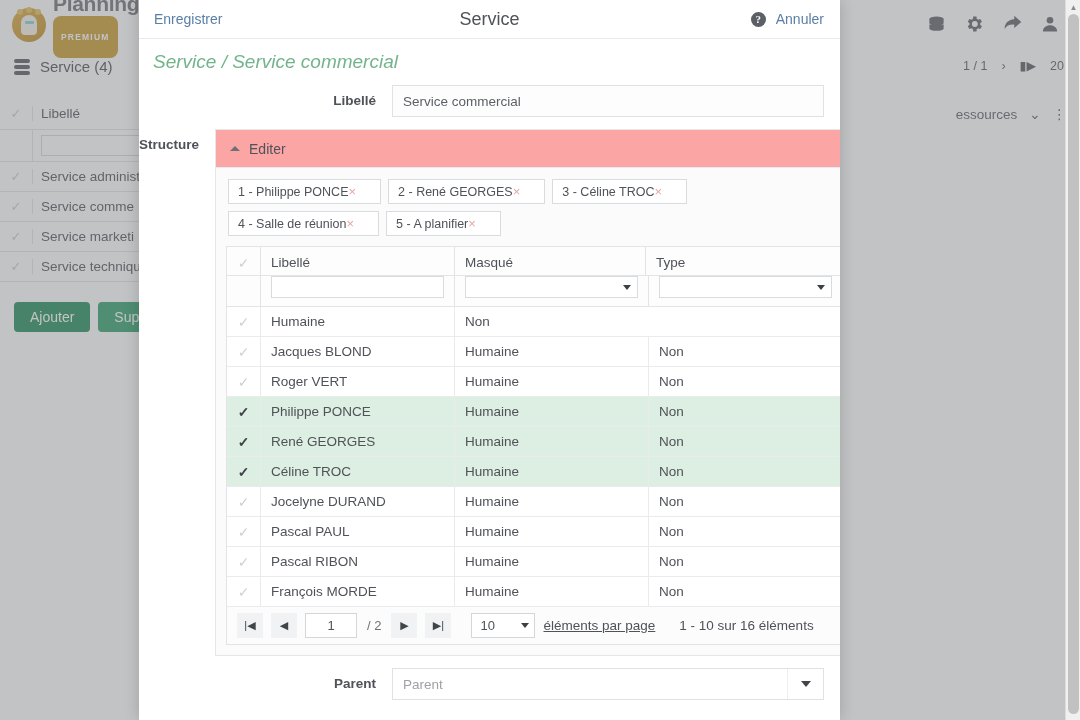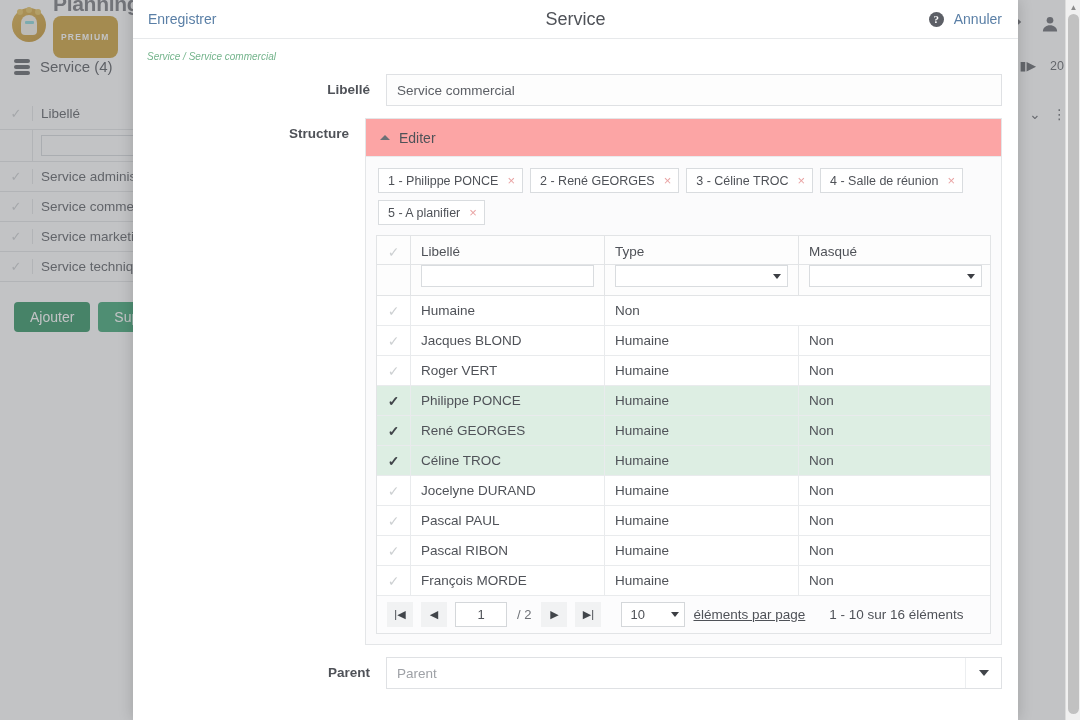--- a/index.html
+++ b/index.html
@@ -122,21 +122,21 @@
     background: #c1c1c1; border-radius: 6px;
   }
   .page-scroll .arrow {
     position:absolute; left:0; top:0; width:15px; height:14px;
     display:flex; align-items:center; justify-content:center;
     color:#8b8b8b; font-size:8px;
   }
 
   
   .modal {
-    position: absolute; left: 133px; top: 0; width: 885px; height: 720px;
+    position: absolute; left: 139px; top: 0; width: 701px; height: 720px;
     background: #ffffff;
     z-index: 50;
     overflow: hidden;
     box-shadow: 0 0 14px rgba(0,0,0,0.18);
   }
   .modal-header {
     position: relative; height: 39px;
     border-bottom: 1px solid #e7e9eb;
     display: flex; align-items: center; background: #fff;
   }
@@ -151,21 +151,21 @@
   }
   .help-icon {
     width: 15px; height: 15px; border-radius: 50%;
     background: #5c5f66; color: #fff; font-size: 11px; font-weight: bold;
     display: flex; align-items: center; justify-content: center;
     font-family: "Liberation Serif", serif;
   }
   .m-cancel { font-size: 14px; color: #5a7fa6; }
 
   .breadcrumb {
-    padding: 12px 8px 6px 14px; font-size: 10px; font-style: italic;
+    padding: 12px 8px 6px 14px; font-size: 19px; font-style: italic;
     color: #74b48c;
   }
 
   .form-row { display: flex; align-items: flex-start; padding: 6px 16px 6px 0; }
   .form-label {
     width: 253px; text-align: right; padding-right: 16px;
     font-size: 13.5px; font-weight: bold; color: #4f5258;
     padding-top: 8px;
   }
   .form-field { flex: 1; }
@@ -185,23 +185,23 @@
     border-bottom: 1px solid #e9ebed; background: #fca5a5;
   }
   .caret-up {
     width: 0; height: 0; border-left: 5px solid transparent;
     border-right: 5px solid transparent; border-bottom: 5px solid #6d7076;
   }
   .chips {
     display: flex; flex-wrap: wrap; gap: 7px; padding: 11px 12px 8px 12px;
   }
   .chip {
-    display: flex; align-items: center; gap: 9px;
+    display: flex; align-items: center; 
     border: 1px solid #d9dcdf; background: #fff;
-    height: 25px; padding: 0 7px 0 9px;
+    height: 25px; padding: 0 24px 0 9px;
     font-size: 12.5px; color: #4f5258;
   }
   .chip .x { color: #e9a3a3; font-size: 13px; line-height: 1; }
 
   .grid {
     margin: 2px 10px 10px 10px; border: 1px solid #e2e4e6; background: #fff;
   }
   .grid-head {
     display: flex; background: #fdfdfd; border-bottom: 1px solid #e2e4e6;
   }
@@ -437,22 +437,22 @@
             <div class="chip">
               <span>5 - A planifier</span>
               <span class="x">×</span>
             </div>
           </div>
 
           <div class="grid">
             <div class="grid-head">
               <div class="gh-cell c-chk"><span class="chk">✓</span></div>
               <div class="gh-cell c-lbl">Libellé</div>
+              <div class="gh-cell c-msq">Masqué</div>
               <div class="gh-cell c-typ">Type</div>
-              <div class="gh-cell c-msq">Masqué</div>
             </div>
 
             <div class="grid-filters">
               <div class="gf-cell c-chk"></div>
               <div class="gf-cell c-lbl">
                 <div class="fil-input"></div>
               </div>
               <div class="gf-cell c-typ">
                 <div class="fil-select">
                   <span class="chev"></span>

